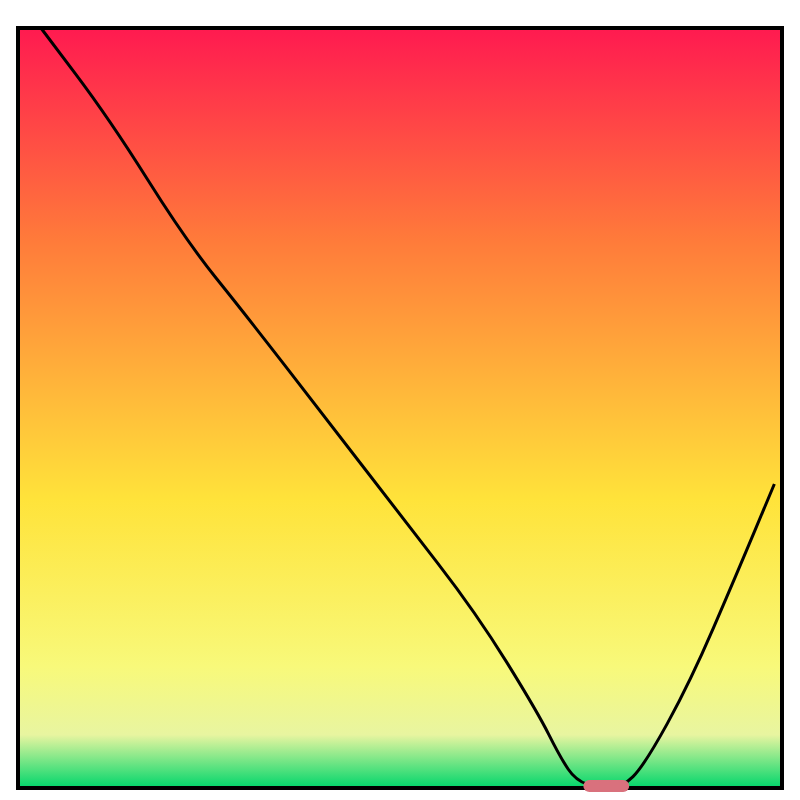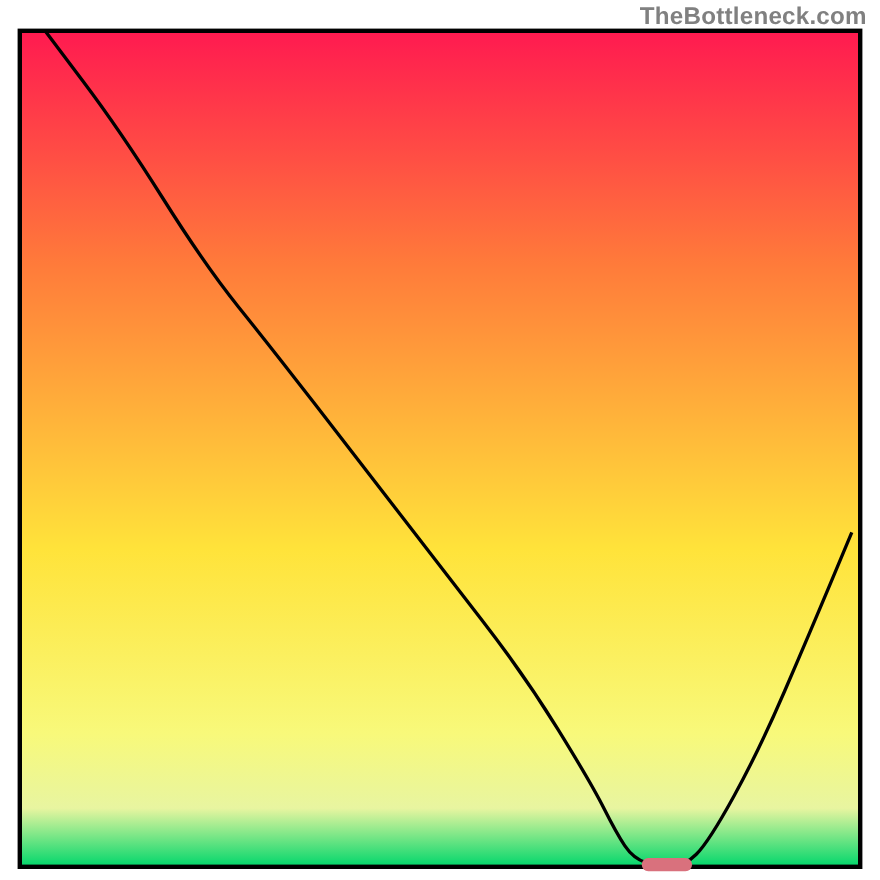--- a/index.html
+++ b/index.html
@@ -28,21 +28,20 @@
     position: absolute;
     top: 0;
     left: 0;
   }
 </style>
 </head>
 <body>
 
 <div class="wrap">
 
-  <div class="watermark">TheBottleneck.com</div>
 
   <svg id="chart-svg" width="800" height="800" viewBox="0 0 800 800">
     <defs>
       <linearGradient id="bg-grad" x1="0" y1="0" x2="0" y2="1">
         <stop id="g0" offset="0%" stop-color="#ff1a50"></stop>
         <stop id="g1" offset="28%" stop-color="#ff7b3a"></stop>
         <stop id="g2" offset="62%" stop-color="#ffe33a"></stop>
         <stop id="g3" offset="84%" stop-color="#f8f97a"></stop>
         <stop id="g4" offset="93%" stop-color="#e8f5a0"></stop>
         <stop id="g5" offset="100%" stop-color="#00d66b"></stop>

